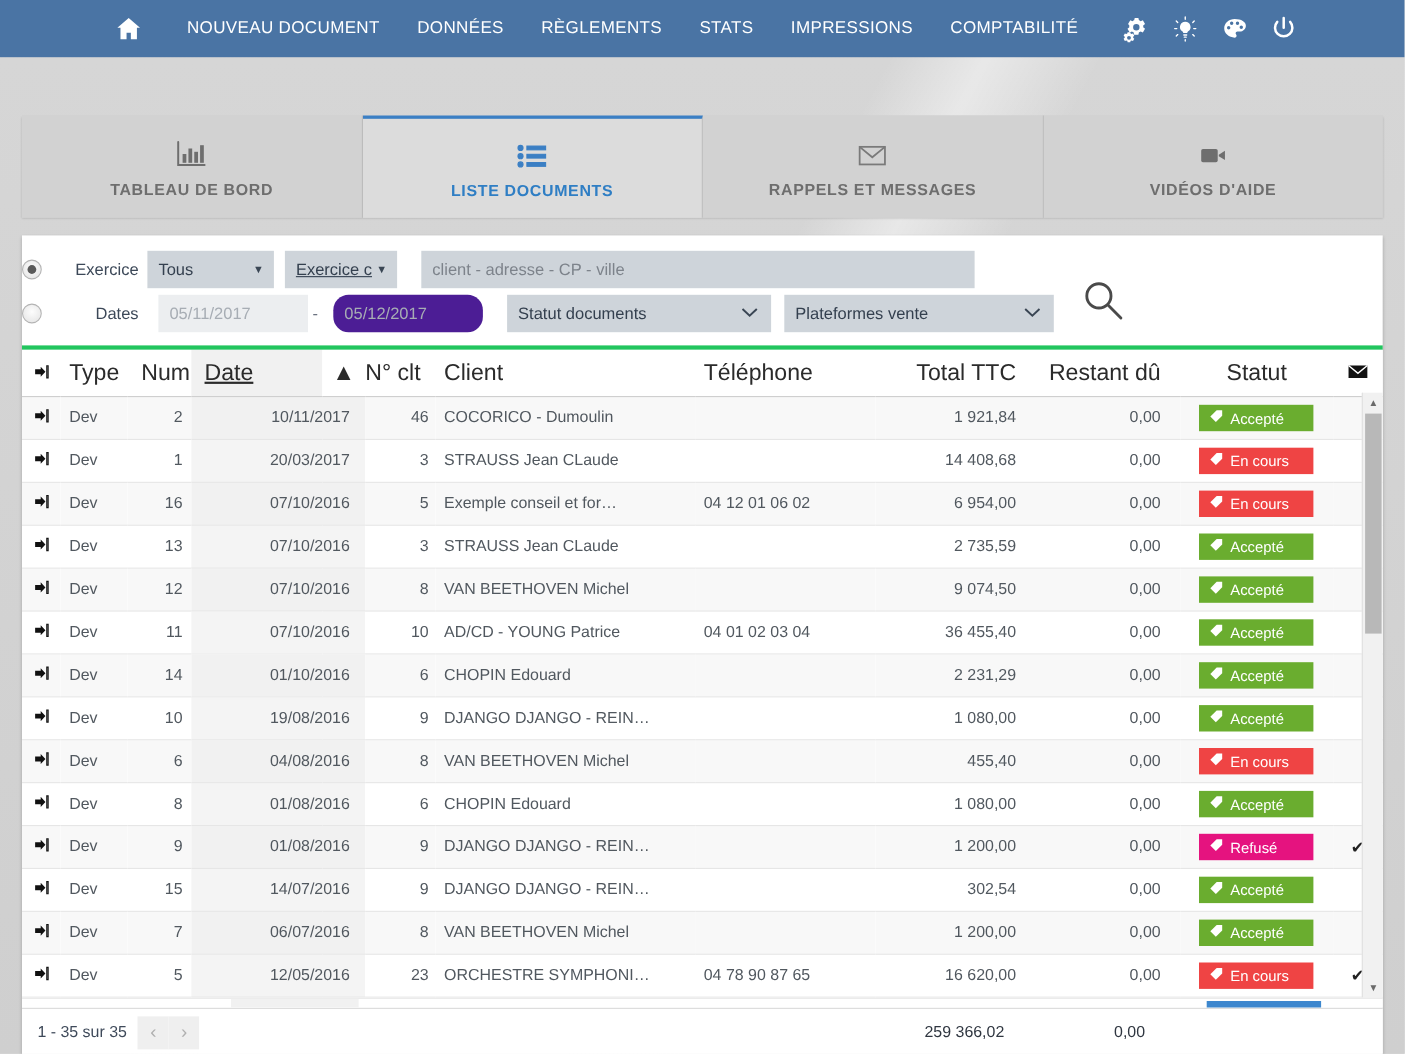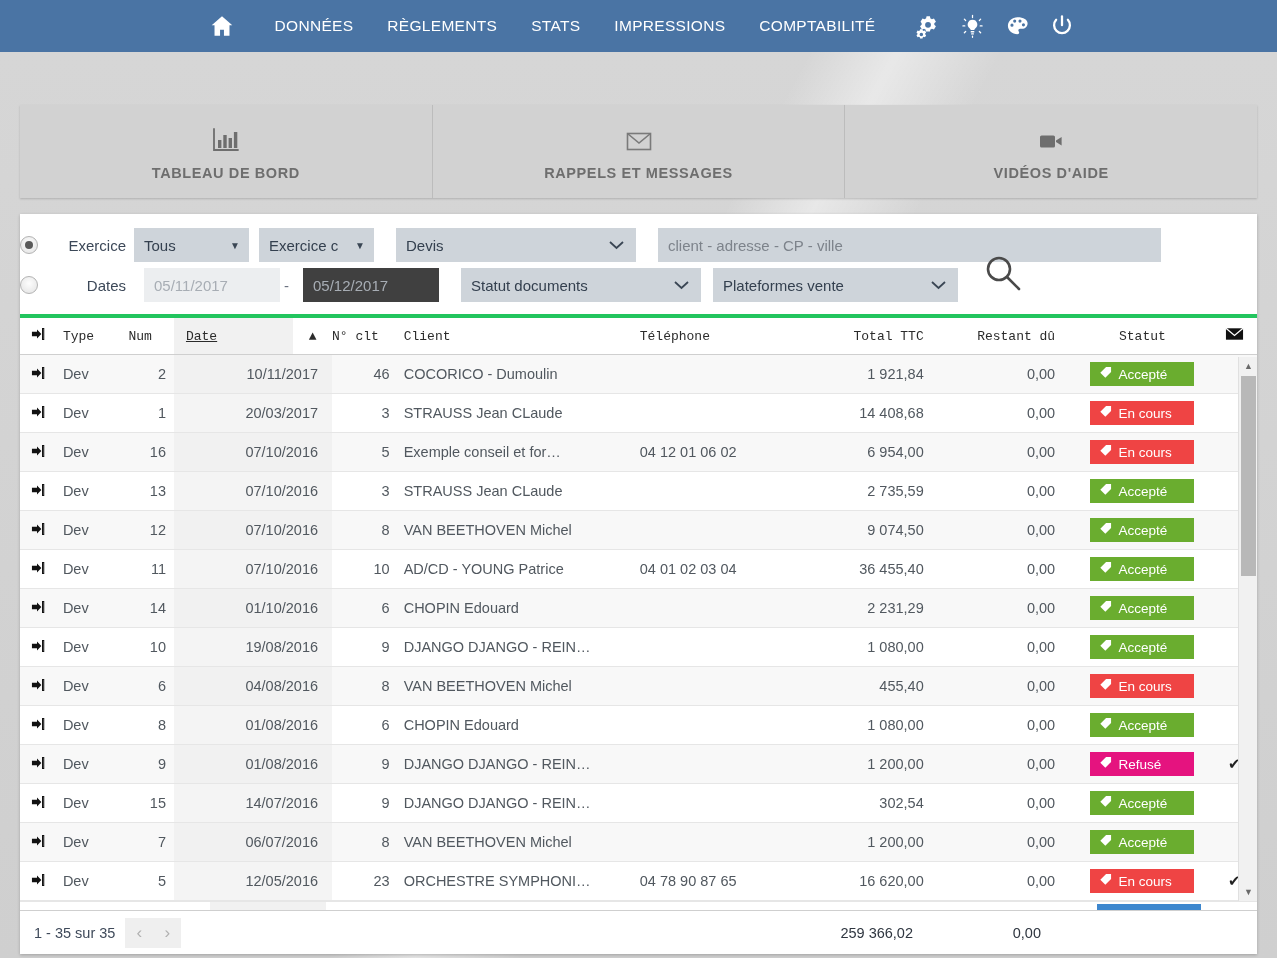--- a/index.html
+++ b/index.html
@@ -99,54 +99,54 @@
     width: 86px; text-align: right; padding-right: 8px;
   }
   .ctl {
     background: #ced4da; border: none; height: 34px;
     font-size: 15px; color: #34404f;
     display: flex; align-items: center;
     padding: 0 10px; cursor: pointer; position: relative;
     font-family: "Liberation Sans", sans-serif;
   }
   .ctl.small-sel { width: 115px; }
-  .ctl.sel2 { width: 115px; margin-left: 10px; }
+  .ctl.sel2 { width: 102px; margin-left: 10px; text-decoration: underline; }
   .ctl.sel3 { width: 240px; margin-left: 22px; }
   .ctl.statut { width: 240px; margin-left: 22px; }
   .ctl.plat { width: 245px; margin-left: 12px; }
   .ctl .caret-sm {
     position: absolute; right: 9px; font-size: 10px; color: #3a4654;
   }
   .ctl .caret-lg { position: absolute; right: 11px; top: 9px; }
   .ctl-input {
     background: #ced4da; border: none; height: 34px; width: 136px;
     font-size: 15px; color: #8a8f96; padding: 0 10px;
     font-family: "Liberation Sans", sans-serif;
   }
   .ctl-input.date1 { margin-left: 10px; background: #eceef0; }
-  .ctl-input.date2 { margin-left: 8px; background: #404040; }
+  .ctl-input.date2 { margin-left: 8px; background: #4c1d95; border-radius: 14px; }
   .dash { color: #6b7280; font-size: 15px; margin: 0 6px 0 4px; }
   .ctl-input.client {
     width: 503px; margin-left: 22px; background: #ced4da; color: #7d838b;
   }
   .ctl-input.client::placeholder { color: #7d838b; opacity: 1; }
   .ctl-input.date1::placeholder, .ctl-input.date2::placeholder { color: #a7adb4; opacity: 1; }
   .search-btn {
     margin-left: 22px; width: 46px; height: 46px; cursor: pointer;
     display: flex; align-items: center; justify-content: center;
     position: relative; top: -10px;
   }
 
   
   .table-wrap { position: relative; }
   table.grid { width: 100%; border-collapse: collapse; table-layout: fixed; }
   table.grid th {
-    font-size: 13px; font-weight: 400; color: #2b2b2b;
+    font-size: 21px; font-weight: 400; color: #2b2b2b;
     padding: 9px 8px; text-align: left; background: #ffffff;
-    border-bottom: 1px solid #cfcfcf; white-space: nowrap; font-family: Liberation Mono, monospace;
+    border-bottom: 1px solid #cfcfcf; white-space: nowrap;
   }
   table.grid td {
     font-size: 14.5px; color: #51585f;
     padding: 7px 8px; border-bottom: 1px solid #e6e6e6;
     white-space: nowrap; overflow: hidden; text-overflow: ellipsis;
   }
   tr.row-odd td { background: #f8f8f8; }
   tr.row-even td { background: #ffffff; }
   td.col-date, th.col-date { background: #f1f1f1 !important; }
   tr.row-even td.col-date { background: #f4f4f4 !important; }
@@ -236,20 +236,21 @@
 
 <div class="bg-sheen"></div>
 
 <div class="topnav">
   <div class="inner">
     <div class="nav-home">
       <svg width="26" height="26" viewBox="0 0 24 24" fill="#ffffff">
           <path d="M12 3L2.5 11.2h2.6V21h5.1v-5.6h3.6V21h5.1v-9.8h2.6z"></path>
         </svg>
     </div>
+    <div class="nav-item">NOUVEAU DOCUMENT</div>
     <div class="nav-item">DONNÉES</div>
     <div class="nav-item">RÈGLEMENTS</div>
     <div class="nav-item">STATS</div>
     <div class="nav-item">IMPRESSIONS</div>
     <div class="nav-item">COMPTABILITÉ</div>
 
     <div class="nav-icons">
       <div class="nav-icon">
         <svg width="25" height="25" viewBox="0 0 24 24" fill="#ffffff">
           <path d="M14.3 2.2l.5 2.1c.5.2 1 .4 1.4.7l2-.8 1.9 3.2-1.6 1.4c.1.5.1 1 0 1.5l1.6 1.4-1.9 3.2-2-.8c-.4.3-.9.6-1.4.7l-.5 2.1h-3.7l-.5-2.1c-.5-.1-1-.4-1.4-.7l-2 .8-1.9-3.2 1.6-1.4c-.1-.5-.1-1 0-1.5L5.3 7.4l1.9-3.2 2 .8c.4-.3.9-.5 1.4-.7l.5-2.1zM12.5 7.6a2.8 2.8 0 100 5.6 2.8 2.8 0 000-5.6z"></path>
@@ -296,20 +297,33 @@
           <path d="M3 2v21h24" stroke-linecap="round"></path>
           <rect x="7" y="13" width="3.4" height="8" fill="#6e6e6e" stroke="none"></rect>
           <rect x="12.3" y="8" width="3.4" height="13" fill="#6e6e6e" stroke="none"></rect>
           <rect x="17.6" y="11" width="3.4" height="10" fill="#6e6e6e" stroke="none"></rect>
           <rect x="22.9" y="5" width="3.4" height="16" fill="#6e6e6e" stroke="none"></rect>
         </svg>
       </div>
       <div class="tab-label">TABLEAU DE BORD</div>
     </div>
 
+    <div class="tab active">
+      <div class="tab-icon">
+        <svg width="28" height="24" viewBox="0 0 28 24">
+          <circle cx="3.2" cy="4.5" r="2.3" fill="#3b7fc4"></circle>
+          <circle cx="3.2" cy="12" r="2.3" fill="#3b7fc4"></circle>
+          <circle cx="3.2" cy="19.5" r="2.3" fill="#3b7fc4"></circle>
+          <rect x="9" y="2.8" width="17" height="3.4" fill="#3b7fc4"></rect>
+          <rect x="9" y="10.3" width="17" height="3.4" fill="#3b7fc4"></rect>
+          <rect x="9" y="17.8" width="17" height="3.4" fill="#3b7fc4"></rect>
+        </svg>
+      </div>
+      <div class="tab-label">LISTE DOCUMENTS</div>
+    </div>
 
     <div class="tab">
       <div class="tab-icon">
         <svg width="30" height="24" viewBox="0 0 30 24" fill="none" stroke="#7a7a7a" stroke-width="1.6">
           <rect x="3.5" y="4.5" width="23" height="16"></rect>
           <path d="M3.5 4.5L15 14 26.5 4.5"></path>
         </svg>
       </div>
       <div class="tab-label">RAPPELS ET MESSAGES</div>
     </div>
@@ -338,28 +352,20 @@
         <div class="ctl small-sel">
           <span>Tous</span>
           <span class="caret-sm">▼</span>
         </div>
 
         <div class="ctl sel2">
           <span>Exercice c</span>
           <span class="caret-sm">▼</span>
         </div>
 
-        <div class="ctl sel3">
-          <span>Devis</span>
-          <span class="caret-lg">
-            <svg width="17" height="12" viewBox="0 0 17 12" fill="none" stroke="#3a4654" stroke-width="1.8">
-                <path d="M2 3l6.5 6L15 3"></path>
-              </svg>
-          </span>
-        </div>
 
         <input class="ctl-input client" value="" placeholder="client - adresse - CP - ville" style="">
       </div>
 
       <div class="filter-row">
         <div class="radio">
             <span class="dot"></span>
           </div>
         <div class="radio-label">Dates</div>
 

